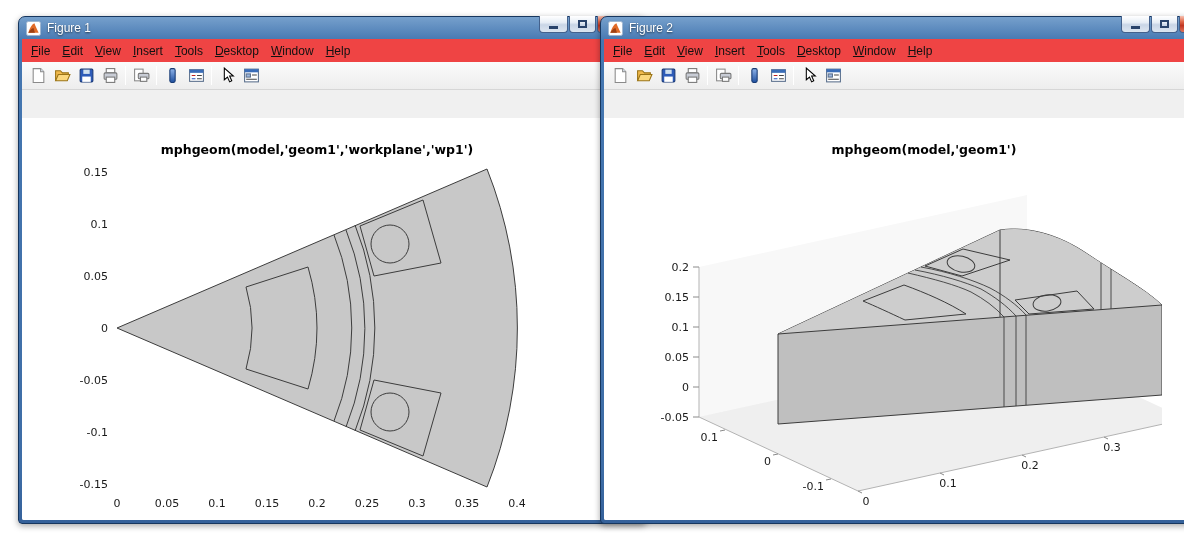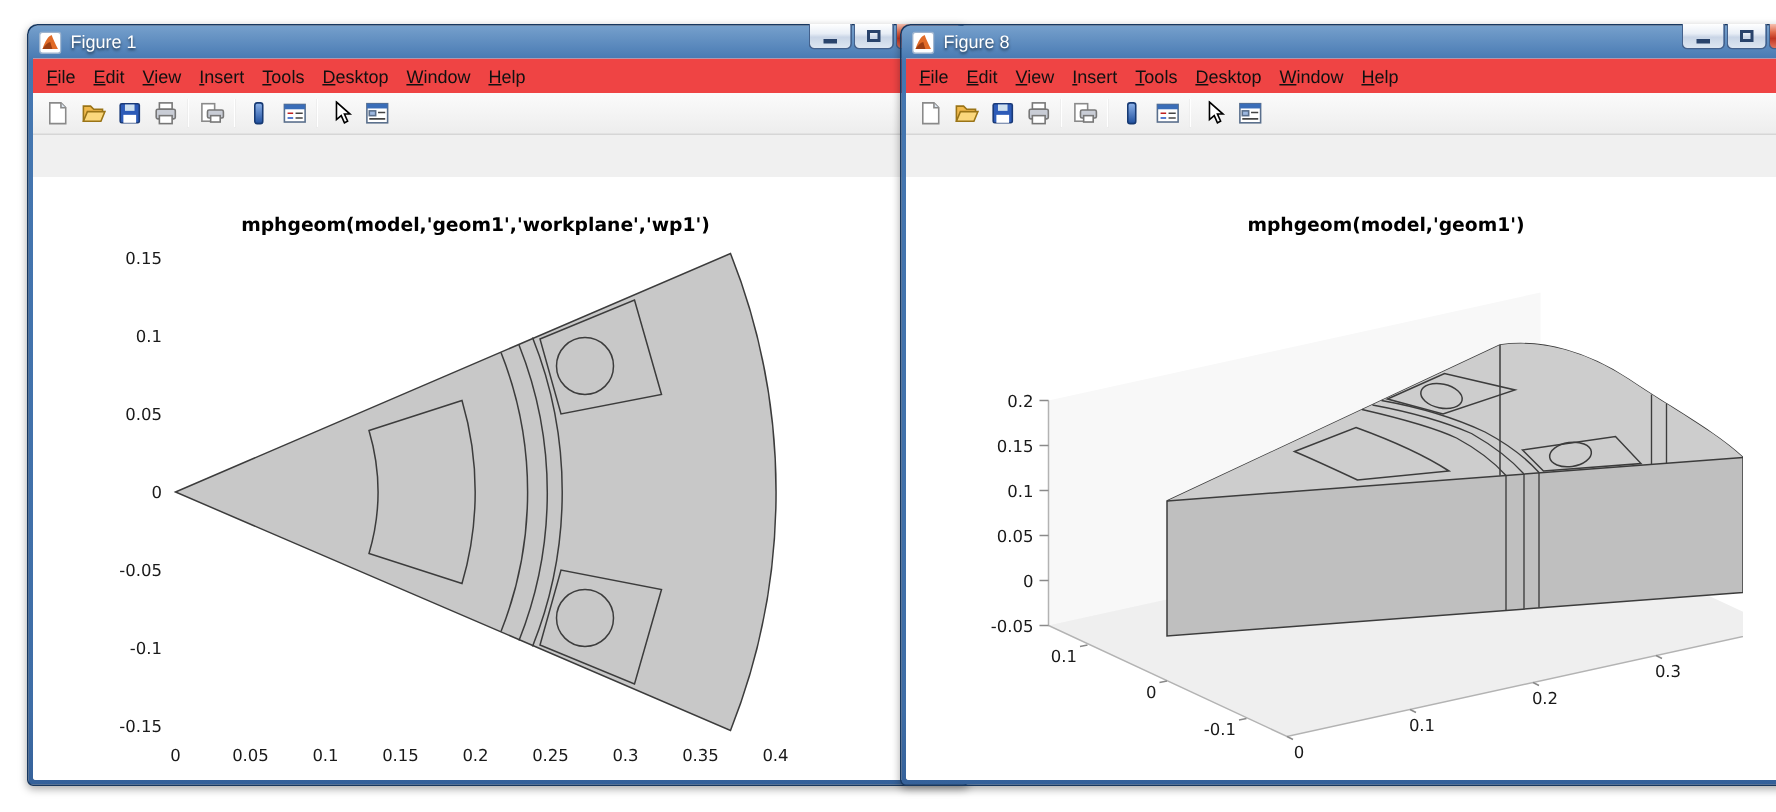--- a/index.html
+++ b/index.html
@@ -209,21 +209,21 @@
   </div>
 </div>
 
 <div class="window" id="win2">
   <div class="titlebar">
     <svg class="app-icon" viewBox="0 0 16 16">
       <rect x="0.5" y="0.5" width="15" height="15" rx="2" fill="#ffffff" stroke="#9db4cf"></rect>
       <path d="M2.5 12.5 C4.5 6.5 6.5 3.5 9 2.5 C10 5.5 11.8 9 13.5 12.5 Z" fill="#e16b28"></path>
       <path d="M2.5 12.5 C4.5 9.5 6 8 8 7.5 L9.5 12.5 Z" fill="#9c3f14"></path>
     </svg>
-    <span class="title-text">Figure 8</span>
+    <span class="title-text">Figure 2</span>
     <div class="caption-buttons">
       <div class="cap-btn cap-min">
           <div class="glyph-min"></div>
         </div>
       <div class="cap-btn cap-max">
           <div class="glyph-max"></div>
         </div>
       <div class="cap-btn cap-close">
           <span>×</span>
         </div>

